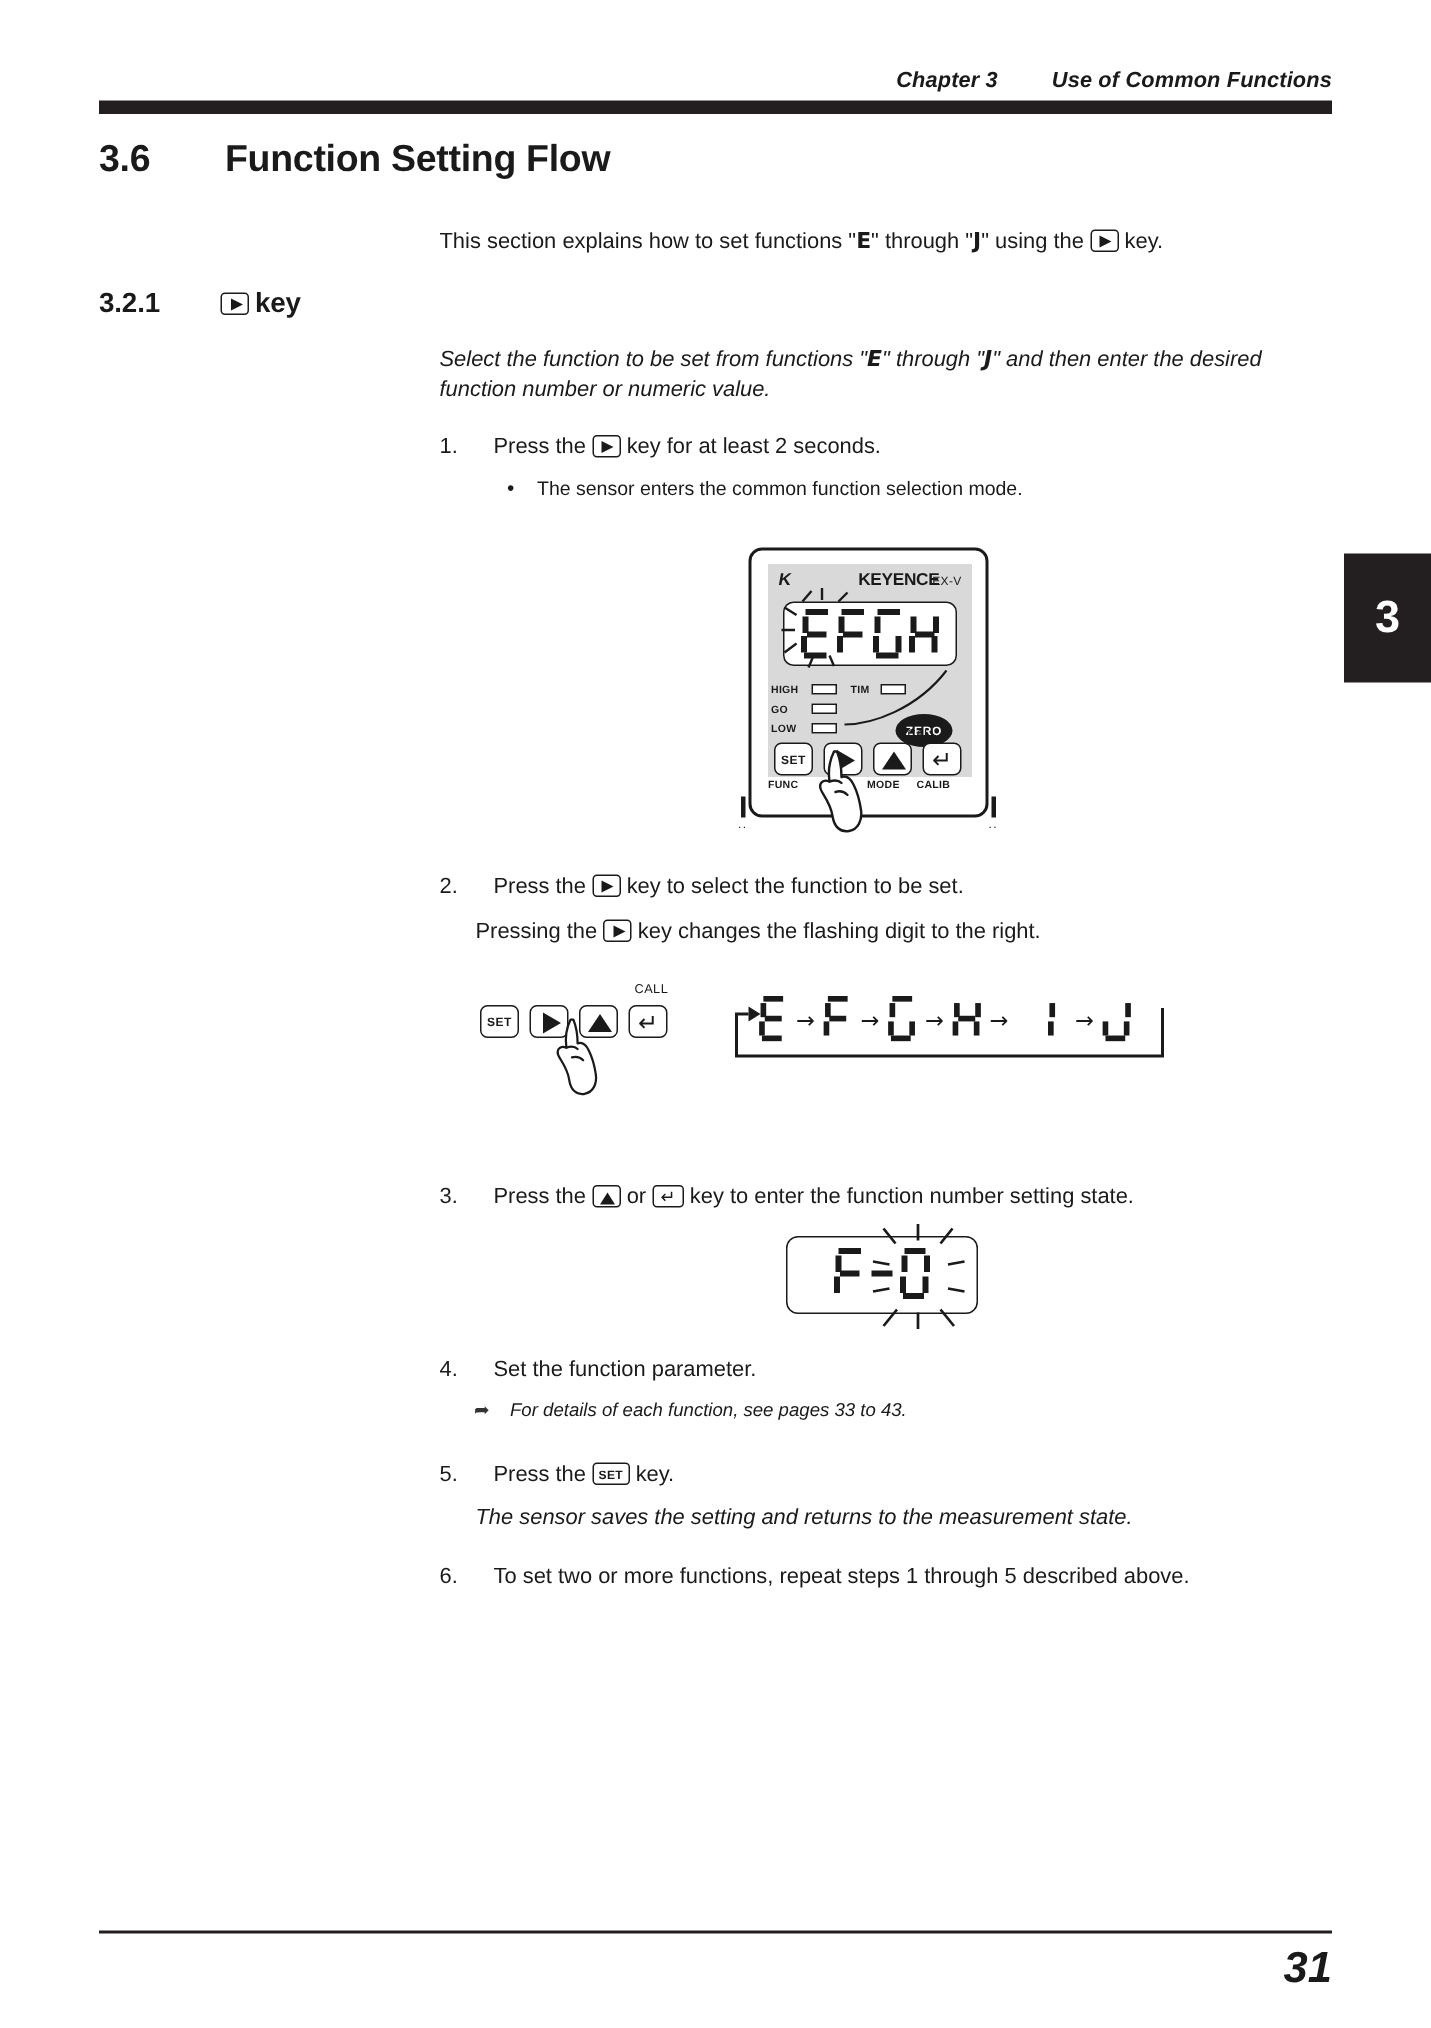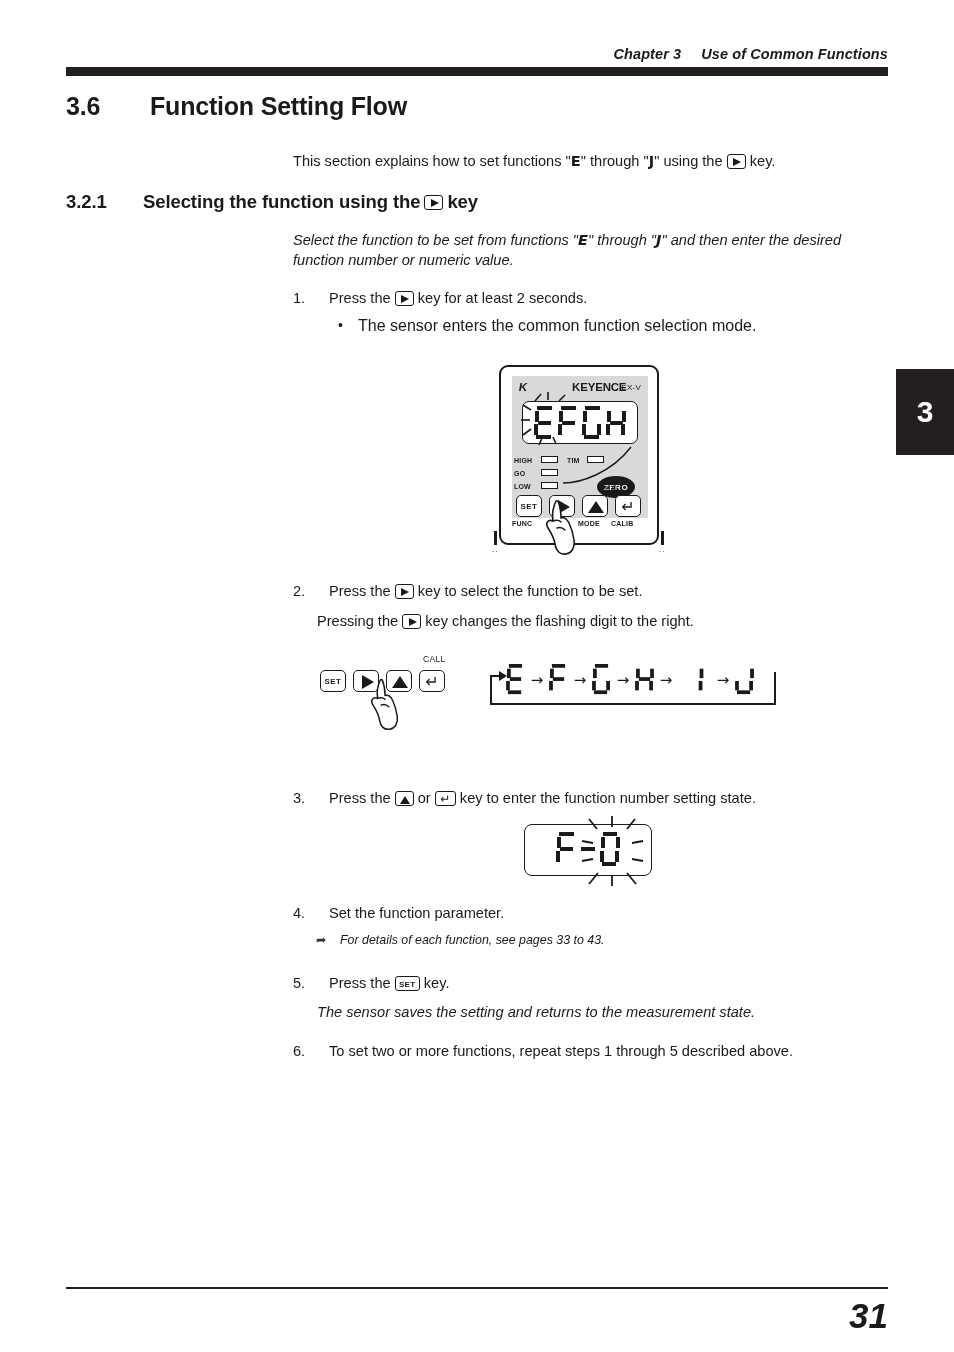--- a/index.html
+++ b/index.html
@@ -15,21 +15,21 @@
 
   
   .page-header {
     position:absolute; left:0; top:0; width:954px; height:80px;
   }
   .header-text {
     position:absolute; right:66px; top:46px;
     font-style:italic; font-weight:bold; font-size:14.5px;
     letter-spacing:.1px; white-space:nowrap;
   }
-  .header-text .chap { margin-right:20px; }
+  .header-text .chap { margin-right:36px; }
   .header-rule {
     position:absolute; left:66px; top:67px; width:822px; height:9px;
     background:#231f20;
   }
 
   
   .chapter-tab {
     position:absolute; right:0px; top:369px; width:58px; height:86px;
     background:#231f20; color:#fff;
     display:flex; align-items:center; justify-content:center;
@@ -56,21 +56,21 @@
   .para { font-size:14.6px; line-height:19.5px; }
 
   .intro { top:151px; width:600px; }
   .lead  { top:230px; width:560px;font-style:italic; }
 
   
   .step { position:absolute; left:293px; font-size:14.6px; line-height:21px; }
   .step .n { position:absolute; left:0; top:0; width:22px; }
   .step .t { display:block; margin-left:36px; }
 
-  .bullets { position:absolute; left:330px; font-size:16px; line-height:20px; }
+  .bullets { position:absolute; left:330px; font-size:13px; line-height:20px; }
   .bullets .bl { position:relative; padding-left:28px; }
   .bullets .bl:before {
     content:"\2022"; position:absolute; left:8px; top:-1px; font-size:14px;
   }
 
   .note { position:absolute; left:316px; font-size:12.4px; font-style:italic; }
   .note .arrow { display:inline-block; width:24px; font-style:normal; color:#333; }
 
   
   .keybox {
@@ -216,21 +216,21 @@
   
   .rays { position:absolute; pointer-events:none; }
 
   
   .footer-rule {
     position:absolute; left:66px; top:1287px; width:822px; height:2px;
     background:#231f20;
   }
   .page-no {
     position:absolute; right:66px; top:1296px;
-    font-size:35px; font-weight:bold; font-style:italic;
+    font-size:29px; font-weight:bold; font-style:italic;
   }
 </style>
 </head>
 <body>
 
 <div class="page-header">
   <div class="header-text">
     <span class="chap">Chapter 3</span><span>Use of Common Functions</span>
   </div>
   <div class="header-rule"></div>
@@ -241,21 +241,20 @@
 <div class="h2">
   <span class="num">3.6</span><span>Function Setting Flow</span>
 </div>
 
 <div class="body-col para intro">
   <span>This section explains how to set functions "</span><span class="seg">E</span><span>" through "</span><span class="seg">J</span><span>" using the </span><span class="keybox key-right"></span><span> key.</span>
 </div>
 
 <div class="h3">
   <span class="num">3.2.1</span>
-    <span>Selecting the function using the </span>
     <span class="keybox key-right" style="margin:0 4px;"></span>
     <span> key</span>
 </div>
 
 <div class="body-col para lead" style="width:560px;">
   <span>Select the function to be set from functions "</span><span class="seg">E</span><span>" through "</span><span class="seg">J</span><span>" and then enter the desired function number or numeric value.</span>
 </div>
 
 <div class="step" style="top:288px; width:520px;">
   <span class="n">1.</span>

